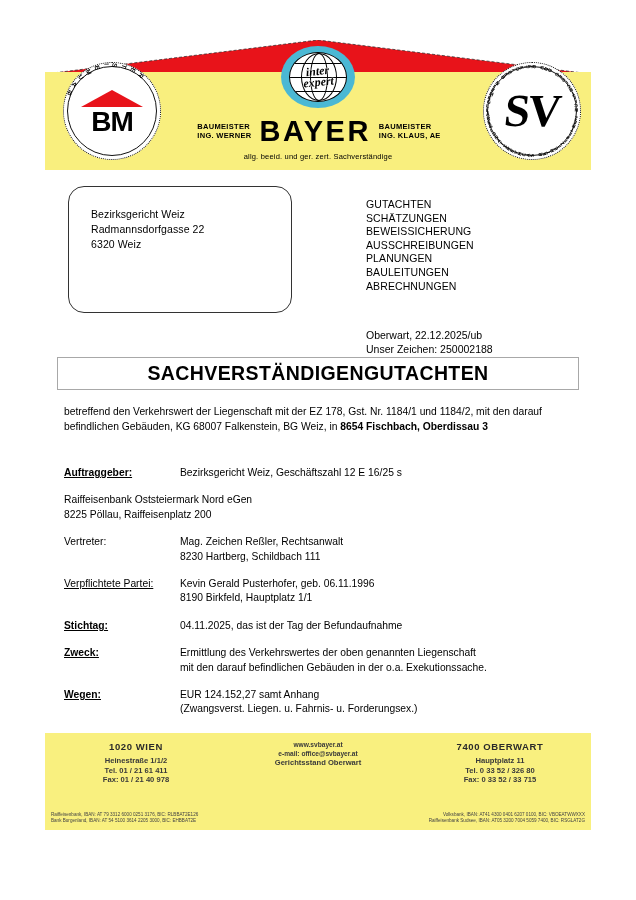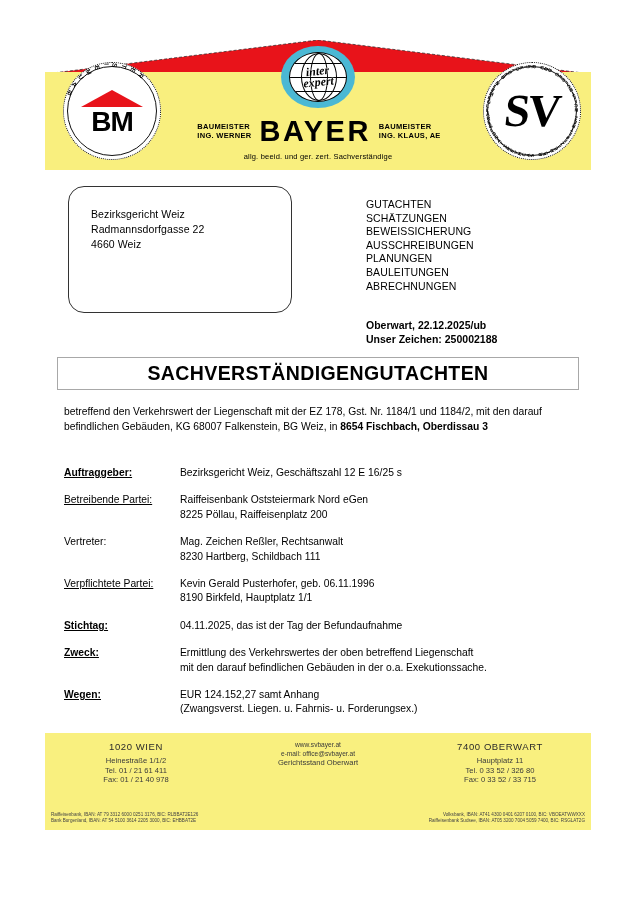--- a/index.html
+++ b/index.html
@@ -200,21 +200,21 @@
     position: absolute;
     left: 366px; top: 198px;
   }
   .services div {
     font-size: 10.5px;
     line-height: 13.6px;
     letter-spacing: .1px;
   }
   .dateblock {
     position: absolute;
-    left: 366px; top: 318px; font-weight: bold;
+    left: 366px; top: 328px;
   }
   .dateblock div {
     font-size: 10.5px;
     line-height: 14px;
   }
 
   
   .title-box {
     position: absolute;
     left: 57px; top: 357px;
@@ -271,20 +271,21 @@
   .footer {
     position: absolute;
     left: 45px; top: 733px;
     width: 546px; height: 97px;
     background: #f9f07f;
   }
   .foot-cols {
     position: absolute;
     left: 0; right: 0; top: 8px;
     display: flex;
+    font-weight: bold;
   }
   .fcol { flex: 1; text-align: center; }
   .fcol .city {
     font-size: 9.5px;
     letter-spacing: .6px;
     margin-bottom: 4px;
     color: #2a2a2a;
   }
   .fcol .ln {
     font-size: 7.6px;
@@ -432,21 +433,21 @@
     <div class="wm-side">BAUMEISTER
 ING. KLAUS, AE</div>
   </div>
   <div class="wm-sub">allg. beeid. und ger. zert. Sachverständige</div>
   <div class="lh-underline"></div>
 </div>
 
 <div class="addr-box">
   <div class="addr-line">Bezirksgericht Weiz</div>
   <div class="addr-line">Radmannsdorfgasse 22</div>
-  <div class="addr-line">4660 Weiz</div>
+  <div class="addr-line">6320 Weiz</div>
 </div>
 
 <div class="services">
   <div>GUTACHTEN</div>
   <div>SCHÄTZUNGEN</div>
   <div>BEWEISSICHERUNG</div>
   <div>AUSSCHREIBUNGEN</div>
   <div>PLANUNGEN</div>
   <div>BAULEITUNGEN</div>
   <div>ABRECHNUNGEN</div>
@@ -466,21 +467,20 @@
 <div class="fields">
 
   <div class="frow">
     <div class="flabel bold">Auftraggeber:</div>
     <div class="fvalue">
       <span>Bezirksgericht Weiz, Geschäftszahl 12 E 16/25 s</span>
     </div>
   </div>
 
   <div class="frow">
-    <div class="flabel">Betreibende Partei:</div>
     <div class="fvalue">
       <span>Raiffeisenbank Oststeiermark Nord eGen</span>
       <span>8225 Pöllau, Raiffeisenplatz 200</span>
     </div>
   </div>
 
   <div class="frow">
     <div class="flabel plain">Vertreter:</div>
     <div class="fvalue">
       <span>Mag. Zeichen Reßler, Rechtsanwalt</span>
@@ -499,21 +499,21 @@
   <div class="frow">
     <div class="flabel bold">Stichtag:</div>
     <div class="fvalue">
       <span>04.11.2025, das ist der Tag der Befundaufnahme</span>
     </div>
   </div>
 
   <div class="frow">
     <div class="flabel bold">Zweck:</div>
     <div class="fvalue">
-      <span>Ermittlung des Verkehrswertes der oben betreffend Liegenschaft</span>
+      <span>Ermittlung des Verkehrswertes der oben genannten Liegenschaft</span>
       <span>mit den darauf befindlichen Gebäuden in der o.a. Exekutionssache.</span>
     </div>
   </div>
 
   <div class="frow">
     <div class="flabel bold">Wegen:</div>
     <div class="fvalue">
       <span>EUR 124.152,27 samt Anhang</span>
       <span>(Zwangsverst. Liegen. u. Fahrnis- u. Forderungsex.)</span>
     </div>

